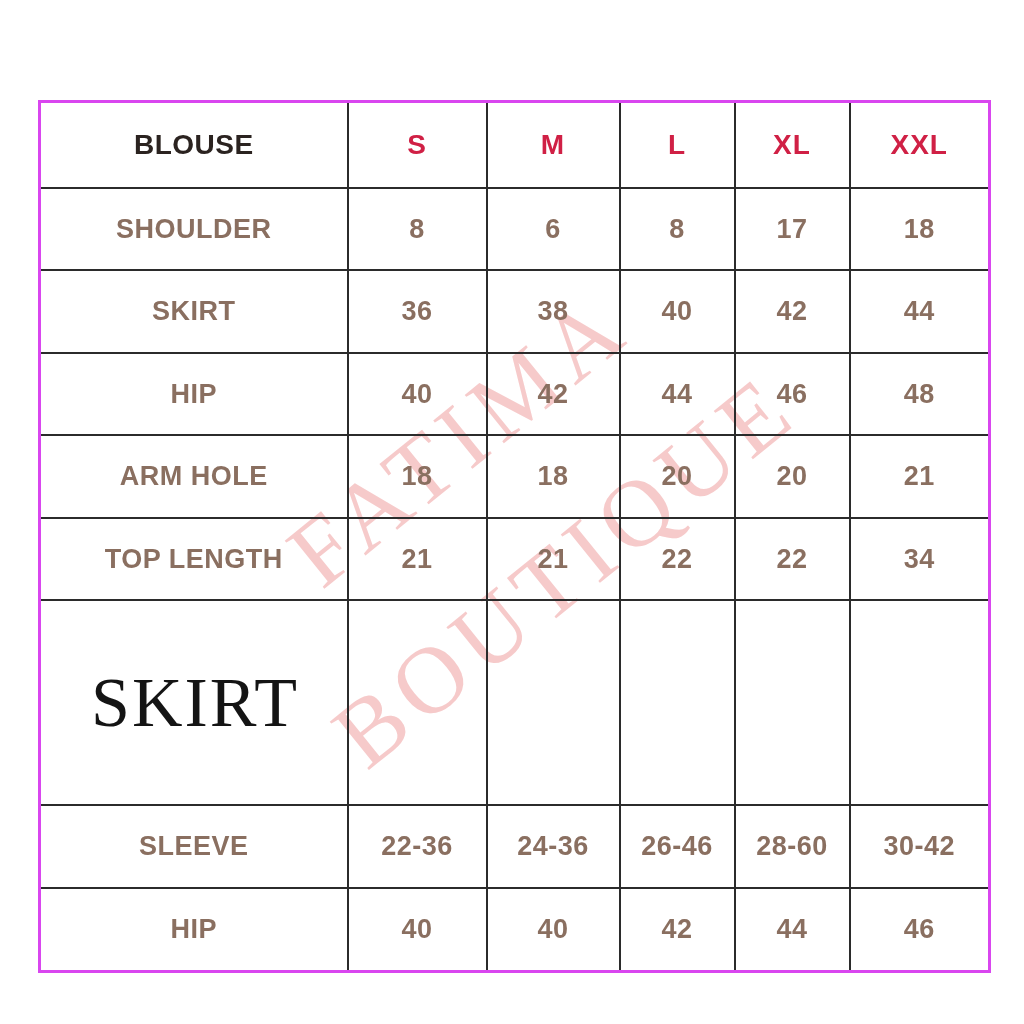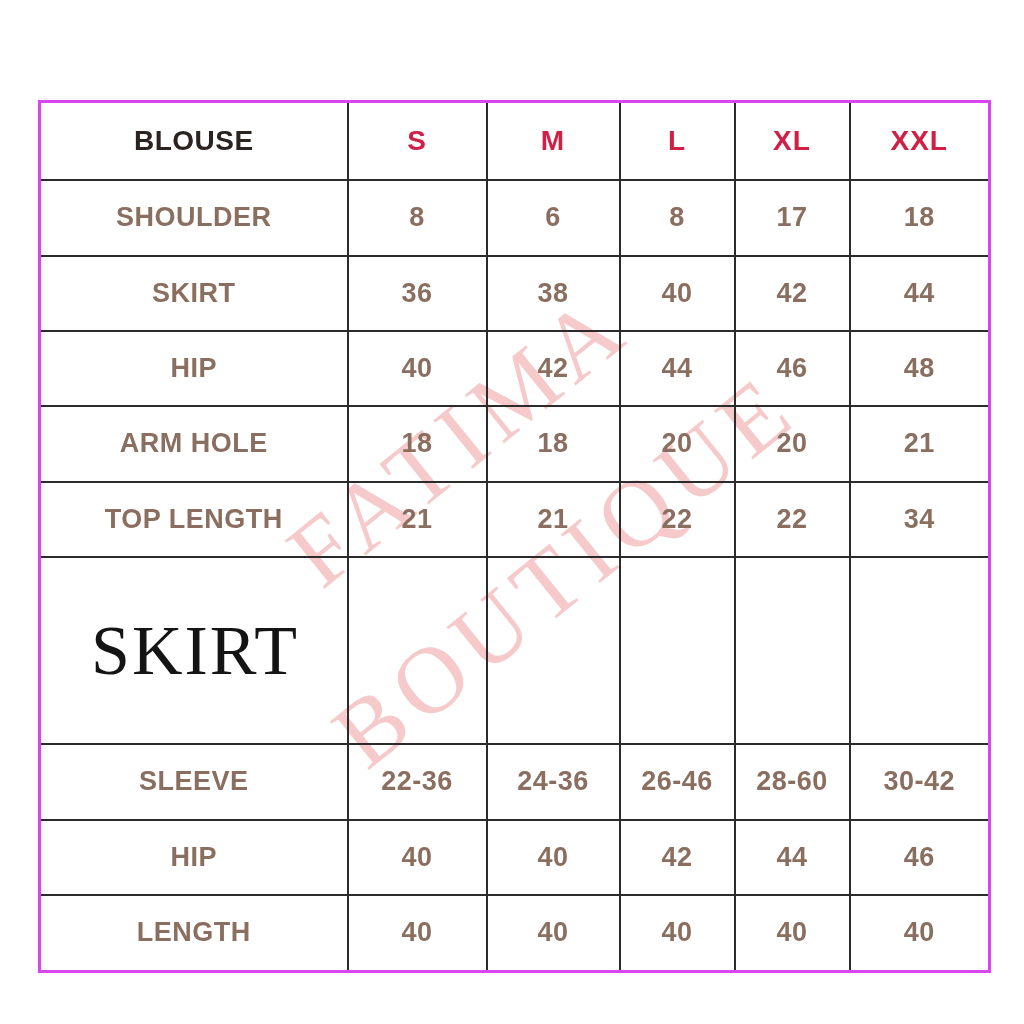--- a/index.html
+++ b/index.html
@@ -166,23 +166,15 @@
 
       <tr>
         <td>HIP</td>
         <td>40</td>
         <td>40</td>
         <td>42</td>
         <td>44</td>
         <td>46</td>
       </tr>
 
-      <tr>
-        <td>LENGTH</td>
-        <td>40</td>
-        <td>40</td>
-        <td>40</td>
-        <td>40</td>
-        <td>40</td>
-      </tr>
     </tbody>
   </table>
 </div>
 
 </body></html>

